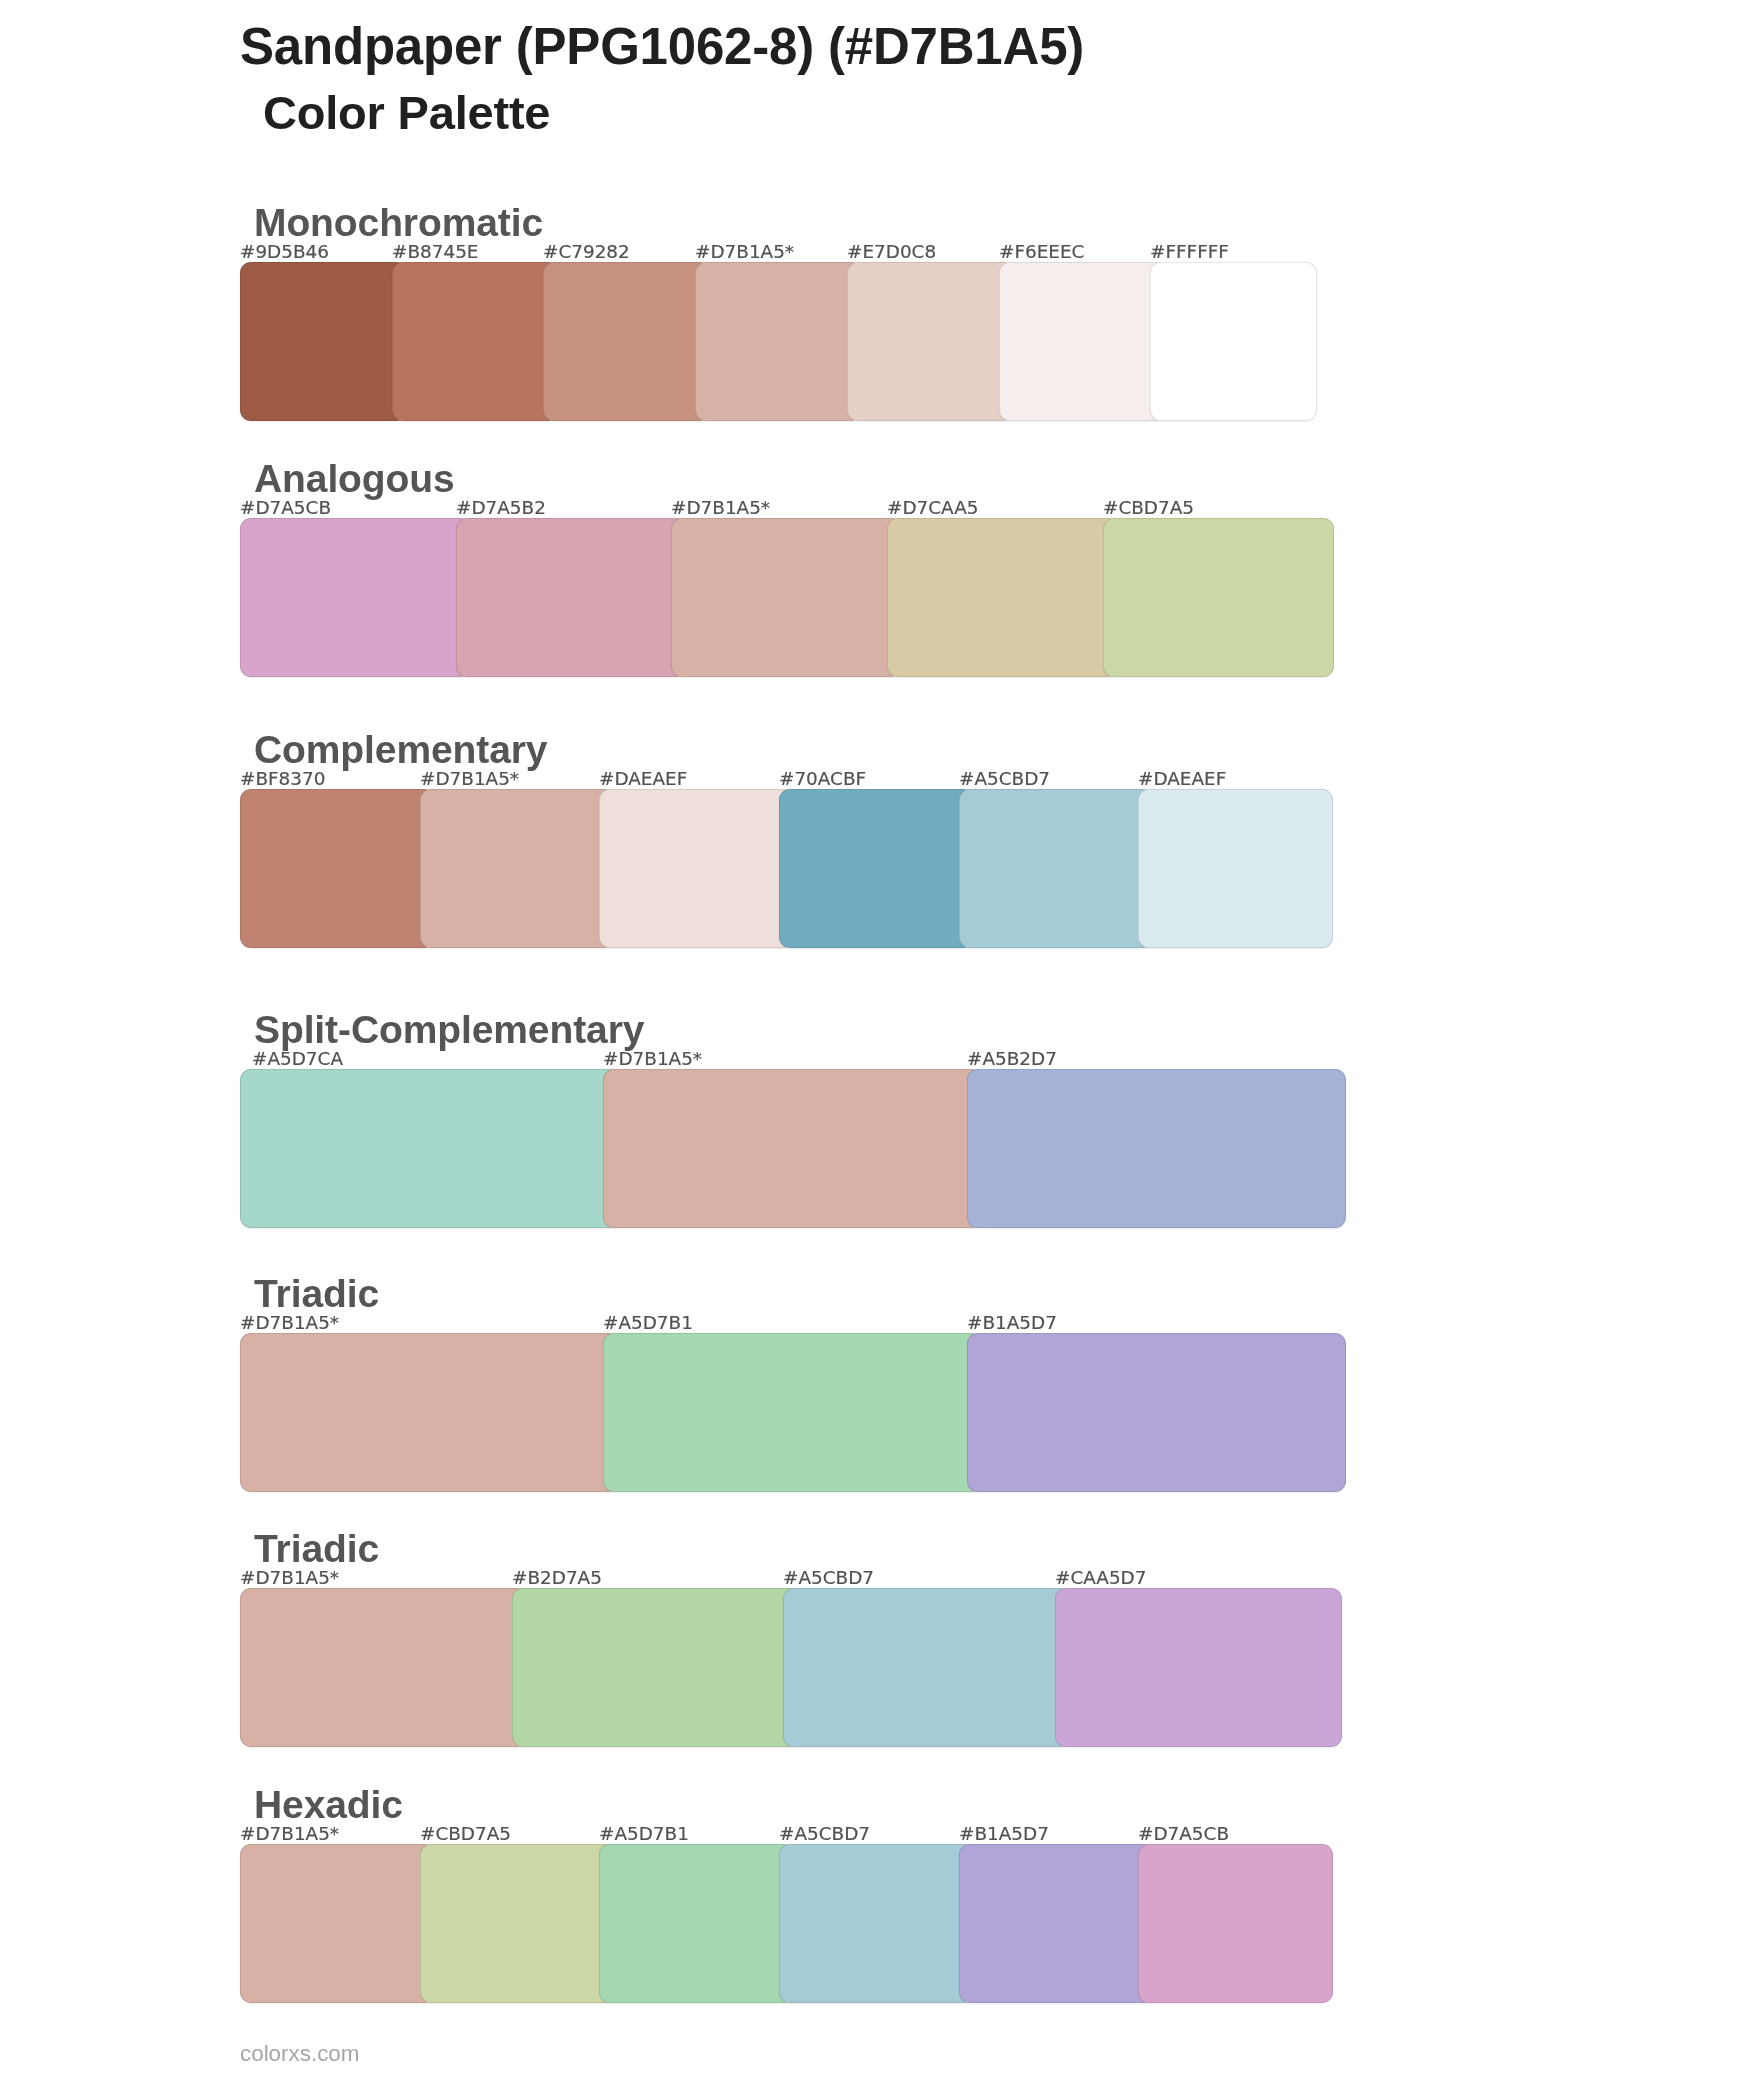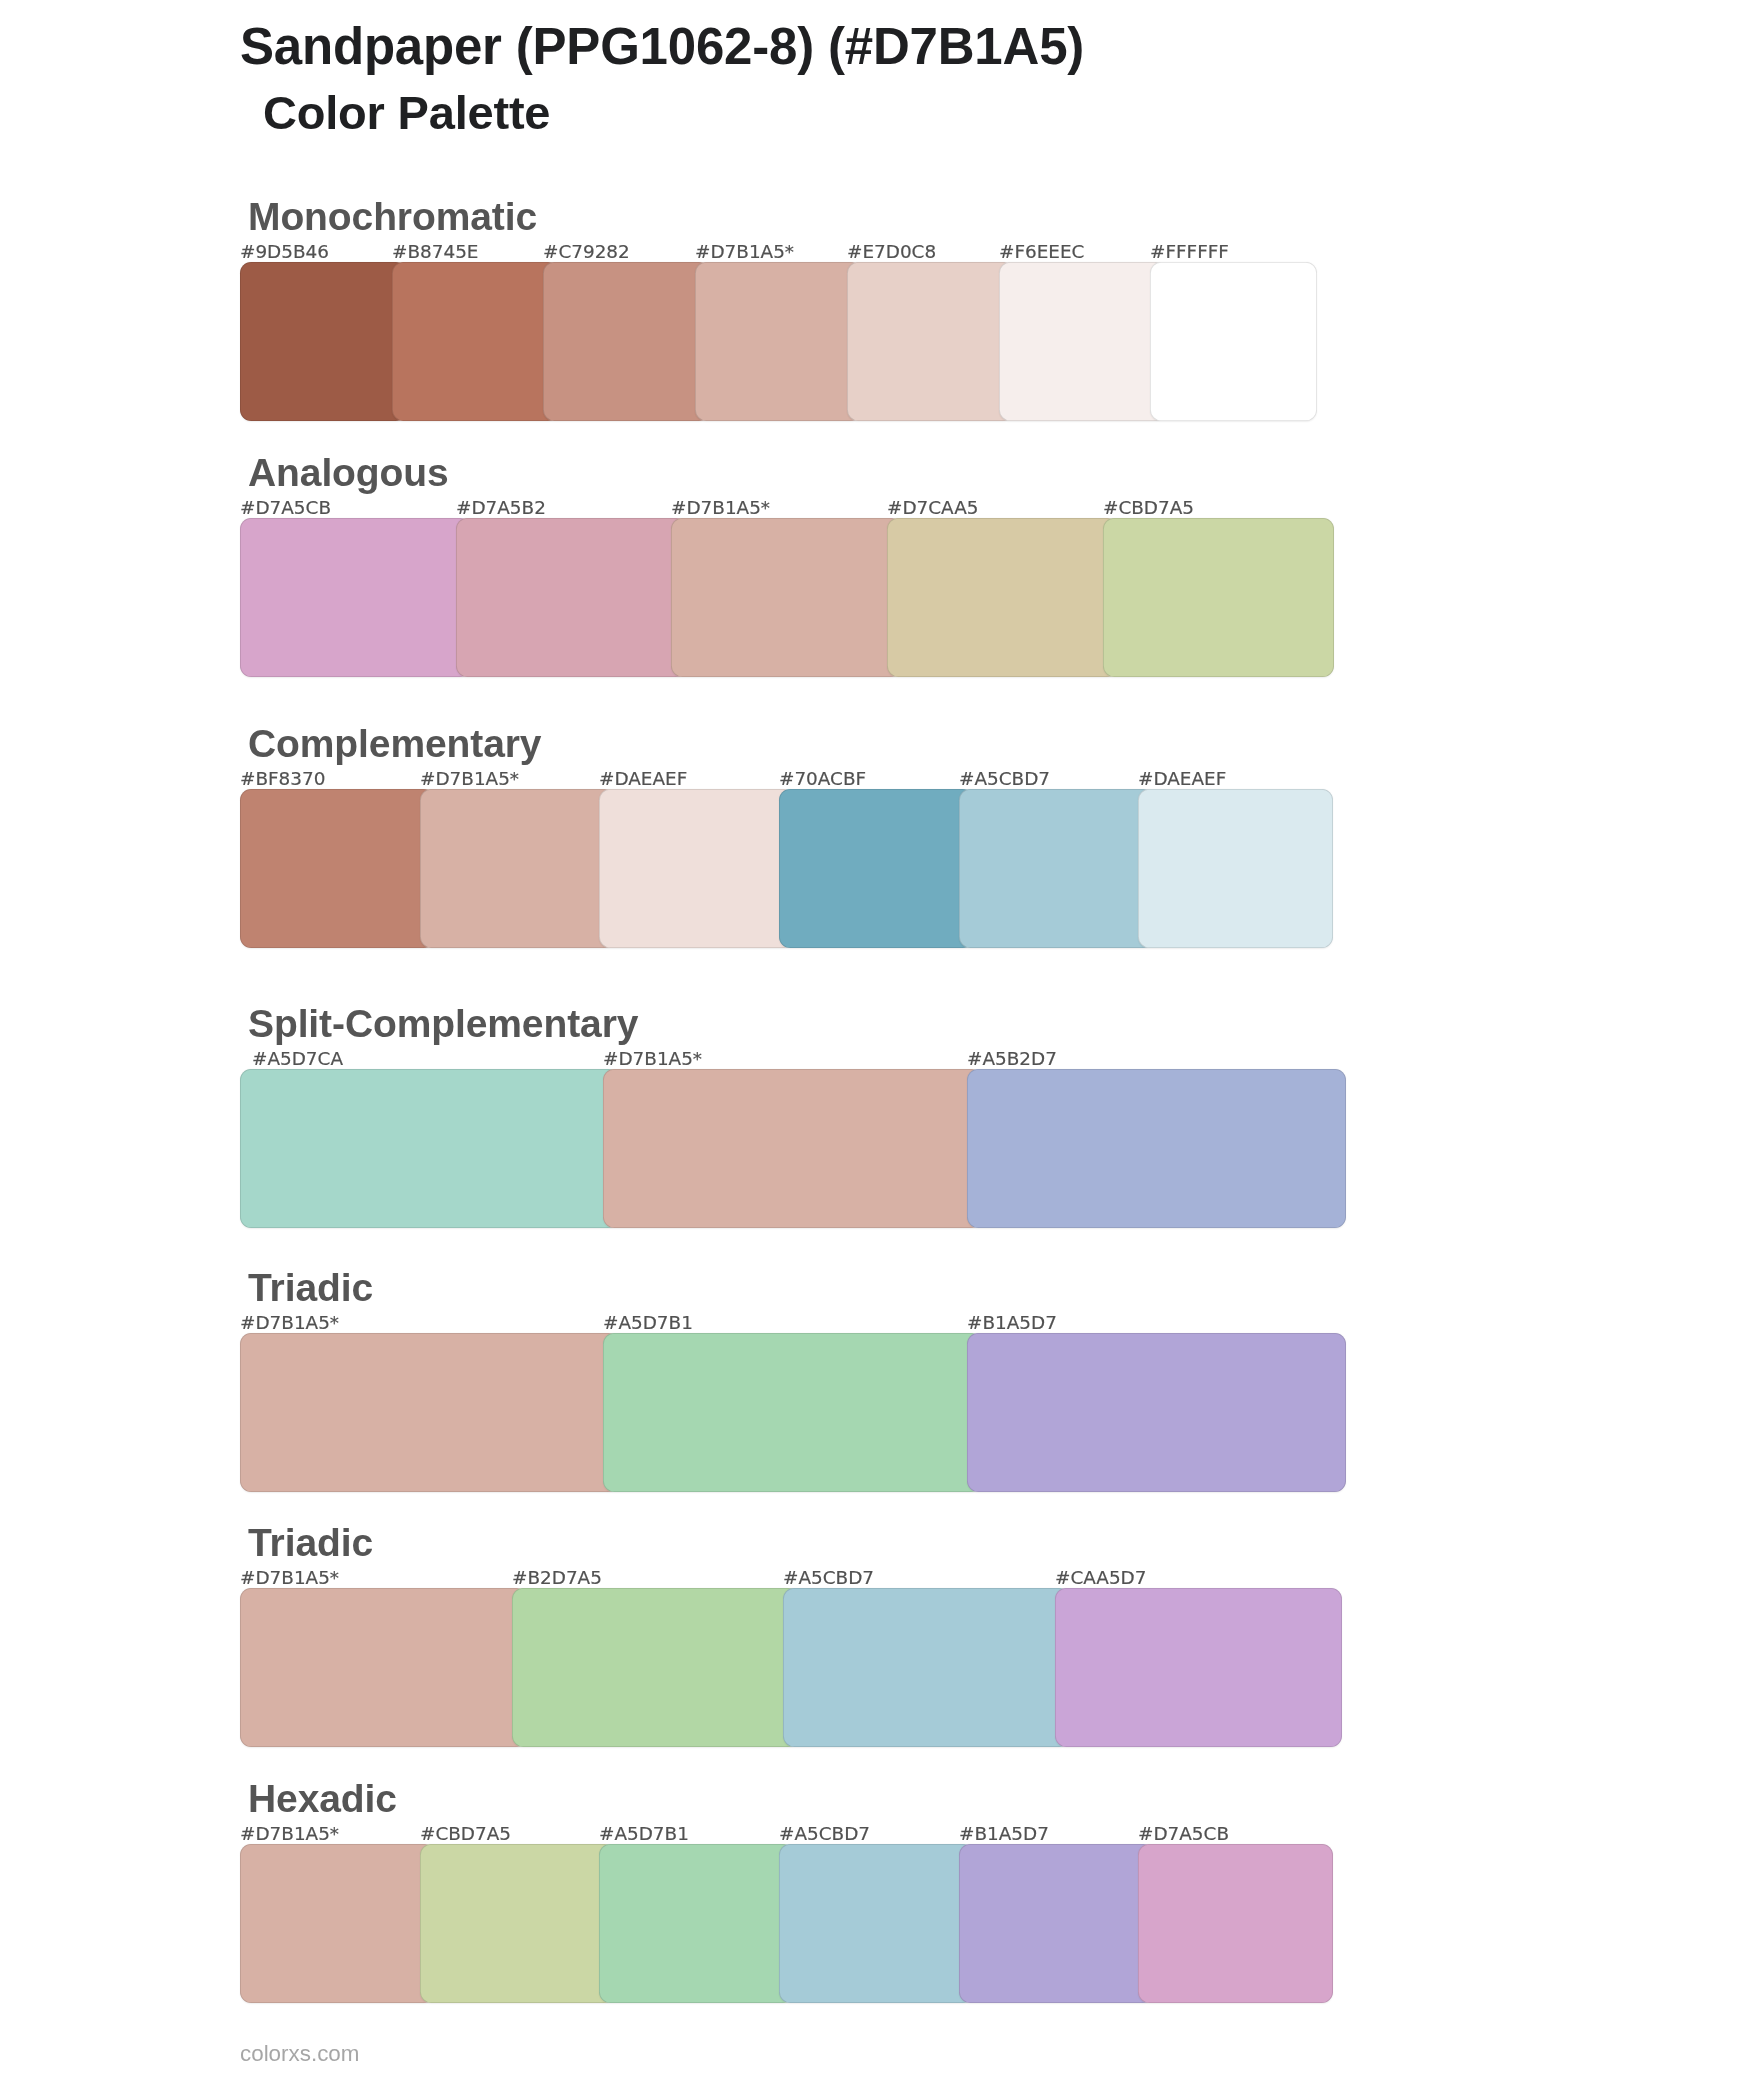--- a/index.html
+++ b/index.html
@@ -23,21 +23,21 @@
     color:#1f2022;
     letter-spacing:-0.2px;
     white-space:nowrap;
   }
   .title-line1 { top:21px;  font-size:51px; line-height:51px; }
   .title-line2 { top:89px; font-size:47px; line-height:47px;margin-left:23px; }
 
   
   .section { position:absolute; left:0; width:1757px; }
   .section-title {
-    position:absolute; left:240px; top:-6.4px; margin:8px;
+    position:absolute; left:240px; top:-6.4px; margin:14px;
     font-family:"Liberation Sans", sans-serif;
     font-weight:bold;
     font-size:39px; line-height:39px;
     color:#555555;
     letter-spacing:-0.1px;
     white-space:nowrap;
   }
   .labels { position:absolute; left:240px; top:46px; width:1078px; height:21px; }
   .label {
     position:absolute; top:0;

